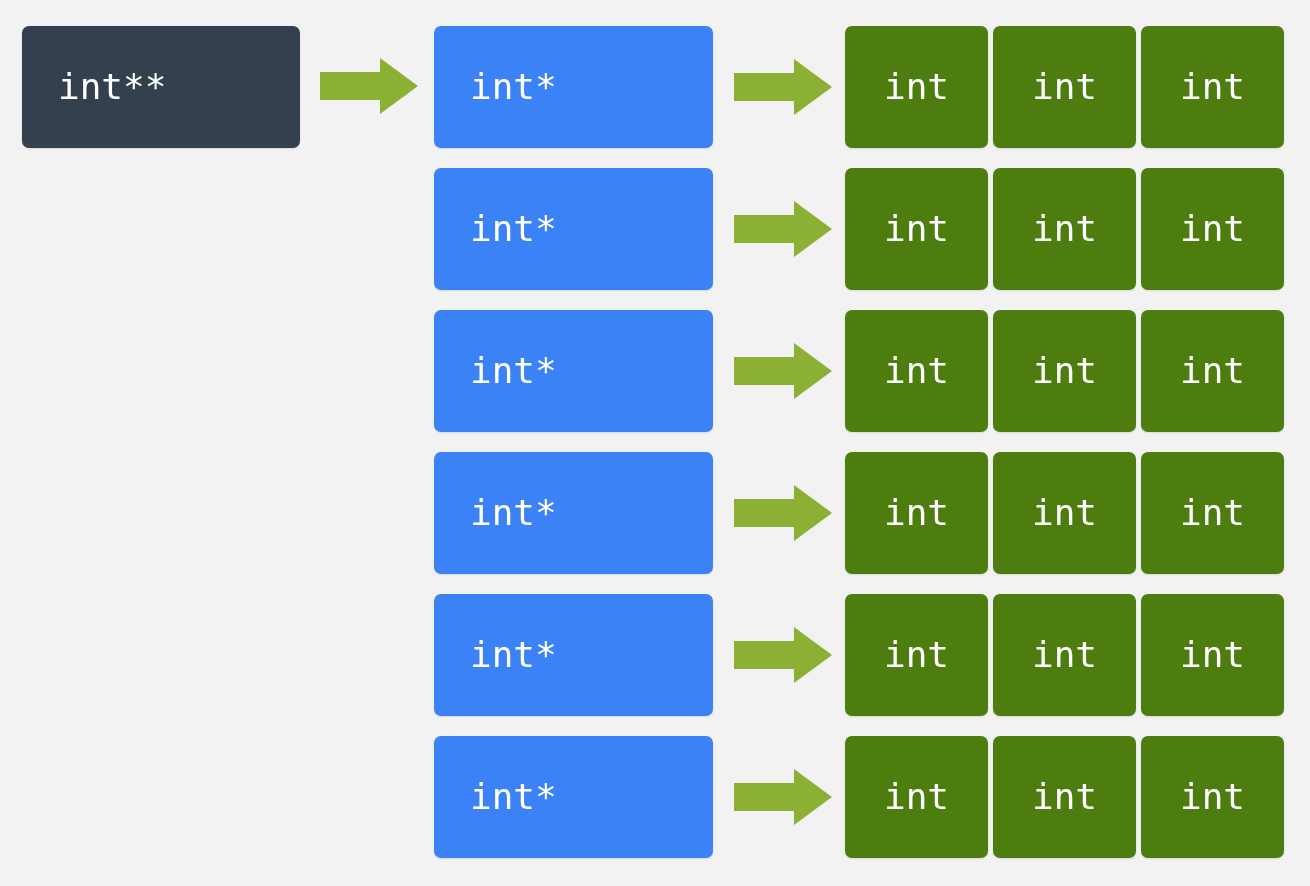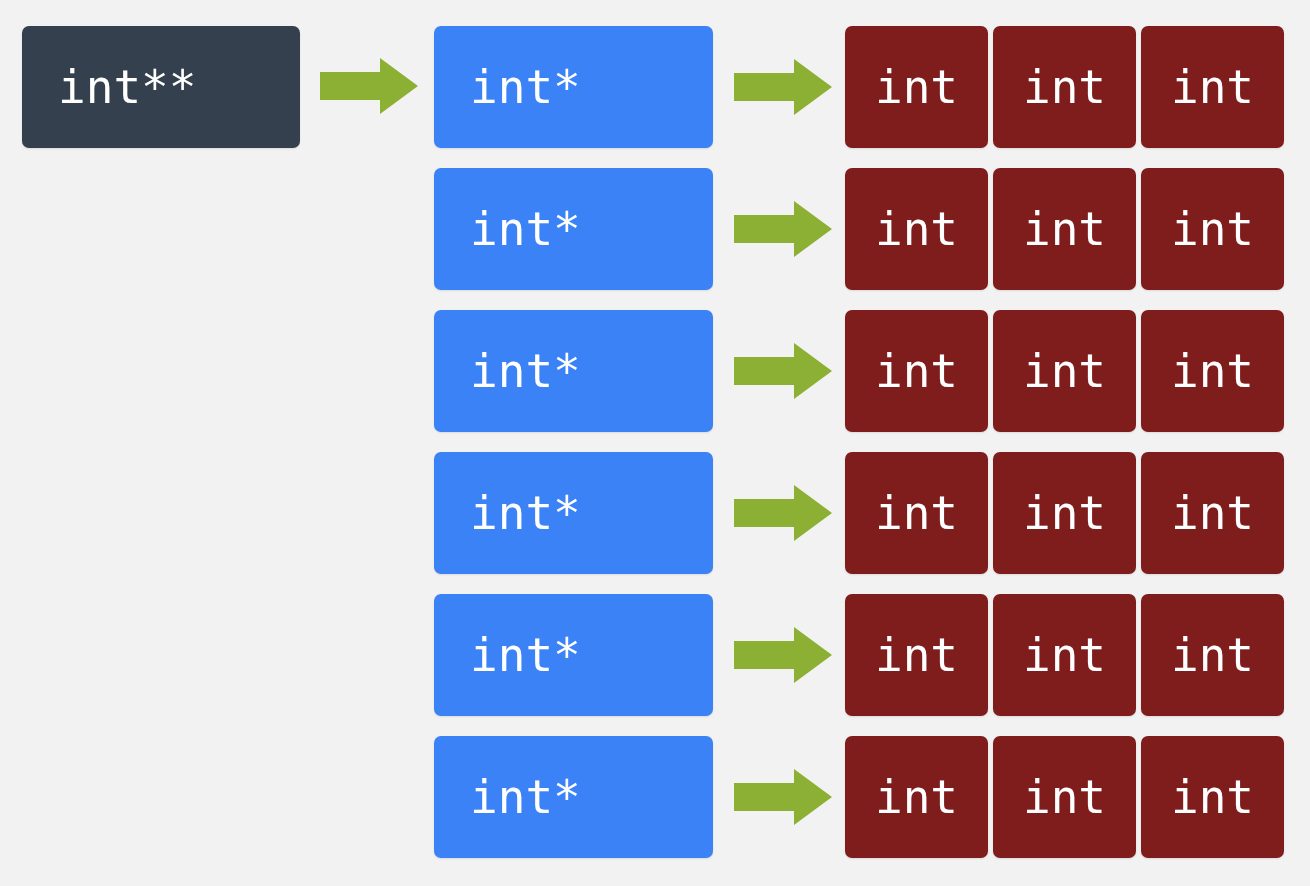--- a/index.html
+++ b/index.html
@@ -20,21 +20,21 @@
     height: 886px;
   }
 
   
   .box {
     position: absolute;
     box-sizing: border-box;
     border-radius: 7px;
     color: #ffffff;
     font-family: "DejaVu Sans Mono", monospace;
-    font-size: 46px;
+    font-size: 36px;
     line-height: 1;
     letter-spacing: 0px;
     display: flex;
     align-items: center;
     white-space: nowrap;
     box-shadow: 0 1px 2px rgba(0,0,0,0.10);
   }
 
   .box-ptrptr {
     background: #34404d;
@@ -42,21 +42,21 @@
     padding-left: 36px;
   }
 
   .box-ptr {
     background: #3b82f6;
     justify-content: flex-start;
     padding-left: 36px;
   }
 
   .box-int {
-    background: #7f1d1d;
+    background: #4d7c0f;
     justify-content: center;
     padding: 0;
   }
 
   
   .arrow {
     position: absolute;
     display: block;
   }
   .arrow svg {

